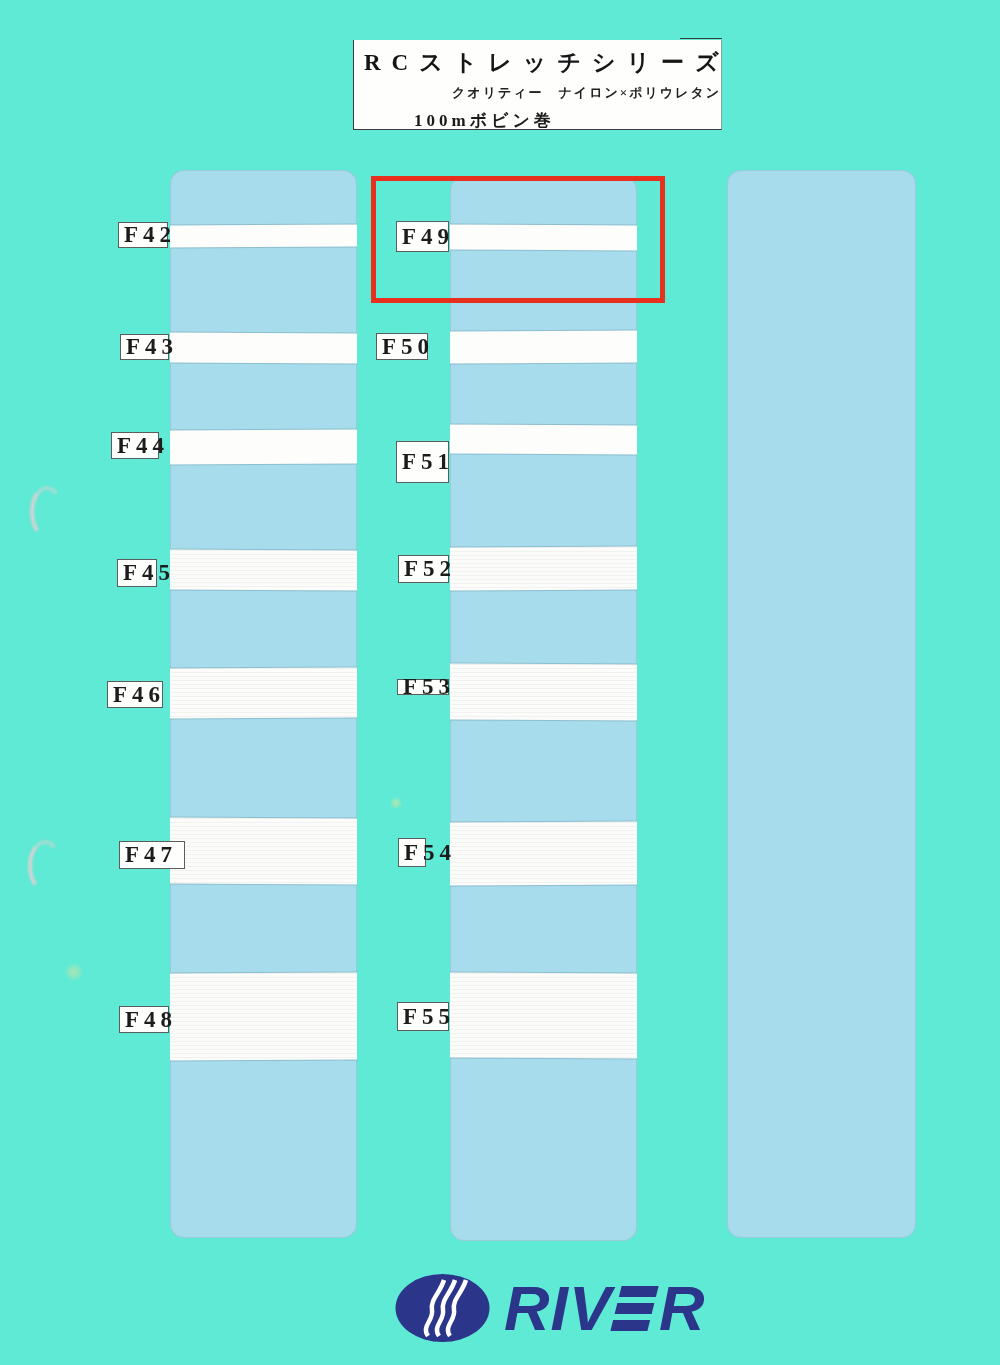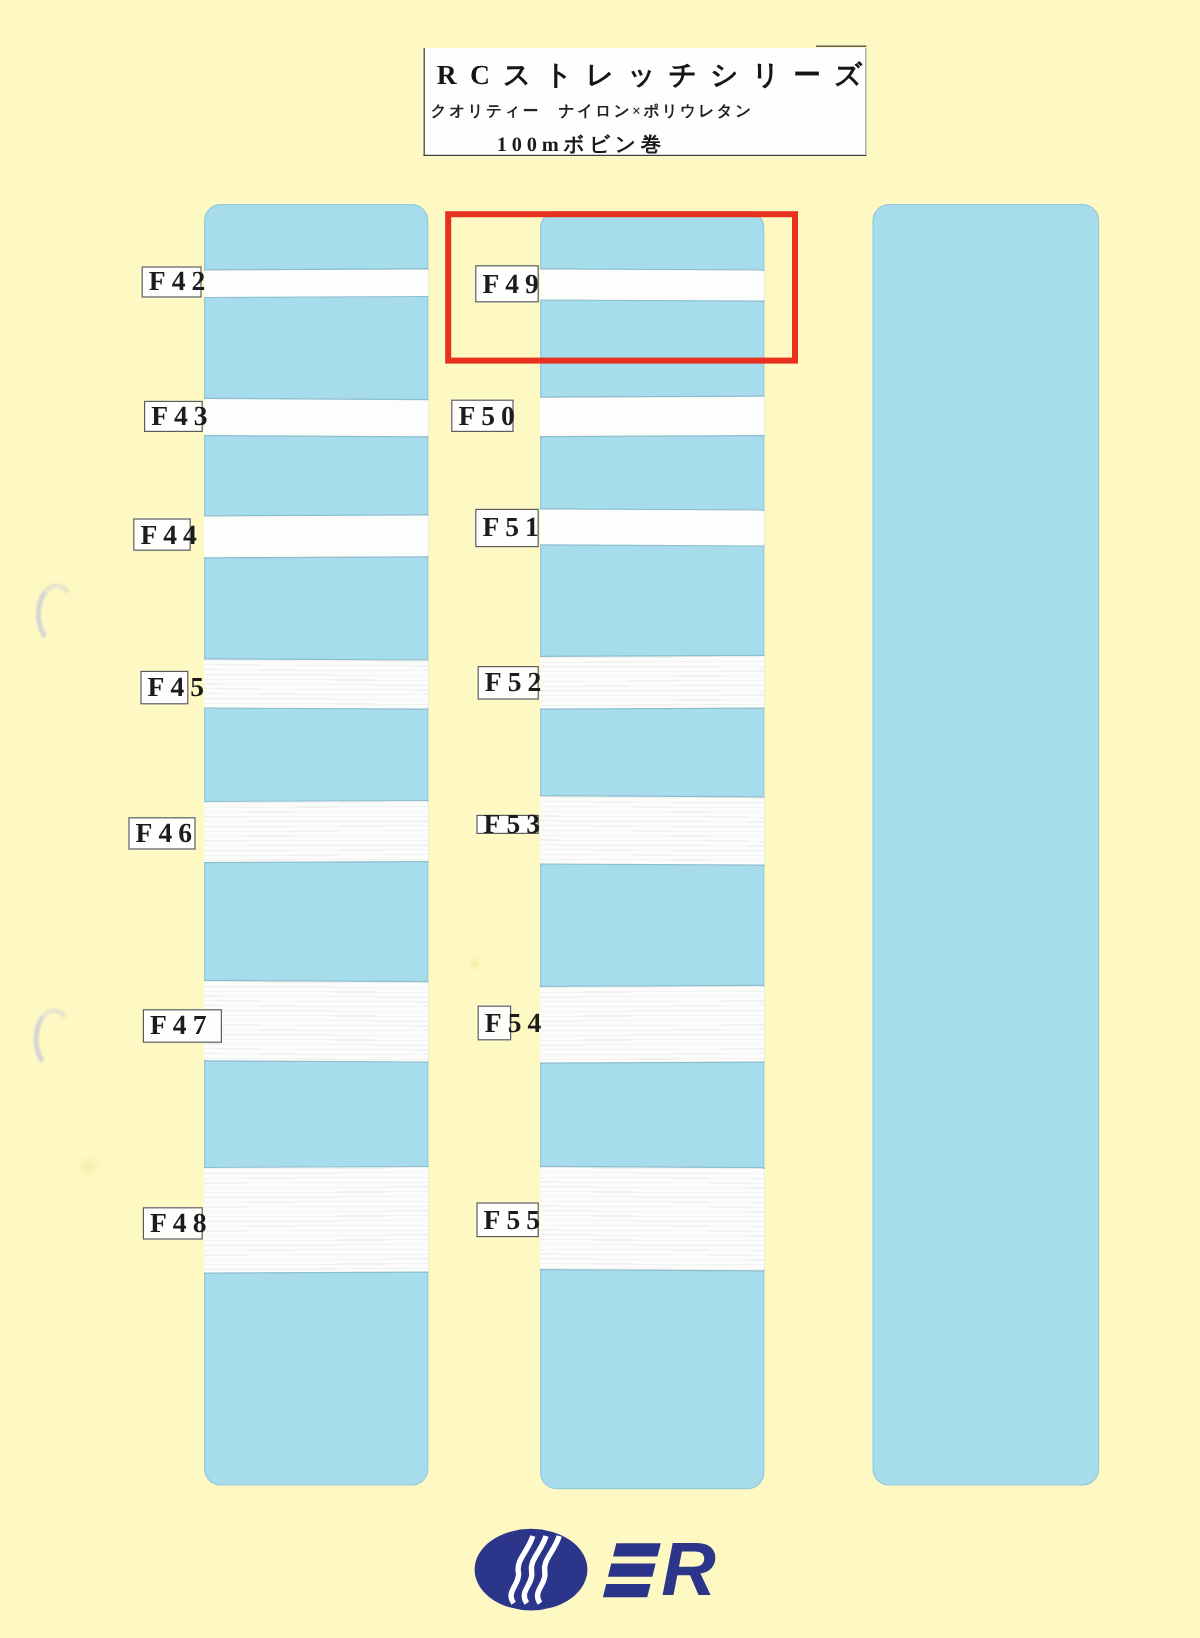--- a/index.html
+++ b/index.html
@@ -4,21 +4,21 @@
 <style>
   html,body{margin:0;padding:0;}
   body{
     width:1000px;height:1365px;
     background:#ffffff;
     font-family:"Liberation Serif", serif;
     position:relative;
   }
   .page{
     position:absolute;inset:0;
-    background:#fef9c3;
+    background:#5eead4;
     overflow:hidden;
   }
 
   
   .title-box{
     position:absolute;left:353px;top:40px;width:369px;height:90px;
     border-left:1.5px solid #3a3a3a;
     border-bottom:1.5px solid #3a3a3a;
     border-right:1px solid #9a9a9a;
     background:#fefefd;
@@ -29,21 +29,21 @@
     border-top:1.5px solid #3a3a3a;
   }
   .title-line1{
     margin:7px 0 0 10px;
     font-size:23px;font-weight:bold;color:#151515;
     letter-spacing:11px;white-space:nowrap;
   }
   .title-line2{
     margin:6px 0 0 5px;
     font-size:13px;font-weight:bold;color:#222;
-    letter-spacing:2px;white-space:nowrap;
+    letter-spacing:2px;white-space:nowrap;text-align:right;
   }
   .title-line3{
     margin:7px 0 0 60px;
     font-size:17px;font-weight:bold;color:#1a1a1a;
     letter-spacing:4px;white-space:nowrap;
   }
 
   
   .punch{
     position:absolute;width:26px;height:44px;
@@ -175,39 +175,40 @@
   <div class="lbl" style="left:118px;top:222px;width:50px;height:26px">F42</div>
   <div class="lbl" style="left:120px;top:334px;width:49px;height:26px">F43</div>
   <div class="lbl" style="left:111px;top:432px;width:48px;height:27px">F44</div>
   <div class="lbl" style="left:117px;top:559px;width:40px;height:28px">F45</div>
   <div class="lbl" style="left:107px;top:681px;width:56px;height:27px">F46</div>
   <div class="lbl" style="left:119px;top:841px;width:66px;height:28px">F47</div>
   <div class="lbl" style="left:119px;top:1006px;width:50px;height:27px">F48</div>
 
   <div class="lbl" style="left:396px;top:221px;width:53px;height:31px">F49</div>
   <div class="lbl" style="left:376px;top:333px;width:52px;height:27px">F50</div>
-  <div class="lbl" style="left:396px;top:424px;width:53px;height:32px">F51</div>
+  <div class="lbl" style="left:396px;top:441px;width:53px;height:42px">F51</div>
   <div class="lbl" style="left:398px;top:555px;width:51px;height:28px">F52</div>
   <div class="lbl" style="left:397px;top:679px;width:52px;height:16px">F53</div>
   <div class="lbl" style="left:398px;top:838px;width:28px;height:29px">F54</div>
   <div class="lbl" style="left:397px;top:1002px;width:52px;height:29px">F55</div>
 
   <div class="highlight-rect"></div>
 
   <div class="spot s1"></div>
   <div class="spot s2"></div>
 
   <div class="logo">
     <svg width="97" height="72" viewBox="0 0 97 72">
       <ellipse cx="48.5" cy="36" rx="47" ry="34" fill="#2b3589"></ellipse>
       <path d="M34,64 c -7,-10 6,-16 4,-26 c -2,-10 8,-17 12,-30" fill="none" stroke="#ffffff" stroke-width="4.5"></path>
       <path d="M45,64 c -7,-10 6,-16 4,-26 c -2,-10 8,-17 12,-30" fill="none" stroke="#ffffff" stroke-width="4.5"></path>
       <path d="M56,64 c -7,-10 6,-16 4,-26 c -2,-10 8,-17 12,-30" fill="none" stroke="#ffffff" stroke-width="4.5"></path>
     </svg>
     <div class="logo-text">
+      <span>RIV</span>
       <span class="ebars">
           <i></i>
           <i></i>
           <i></i>
         </span>
       <span>R</span>
     </div>
   </div>
 
 </div>

